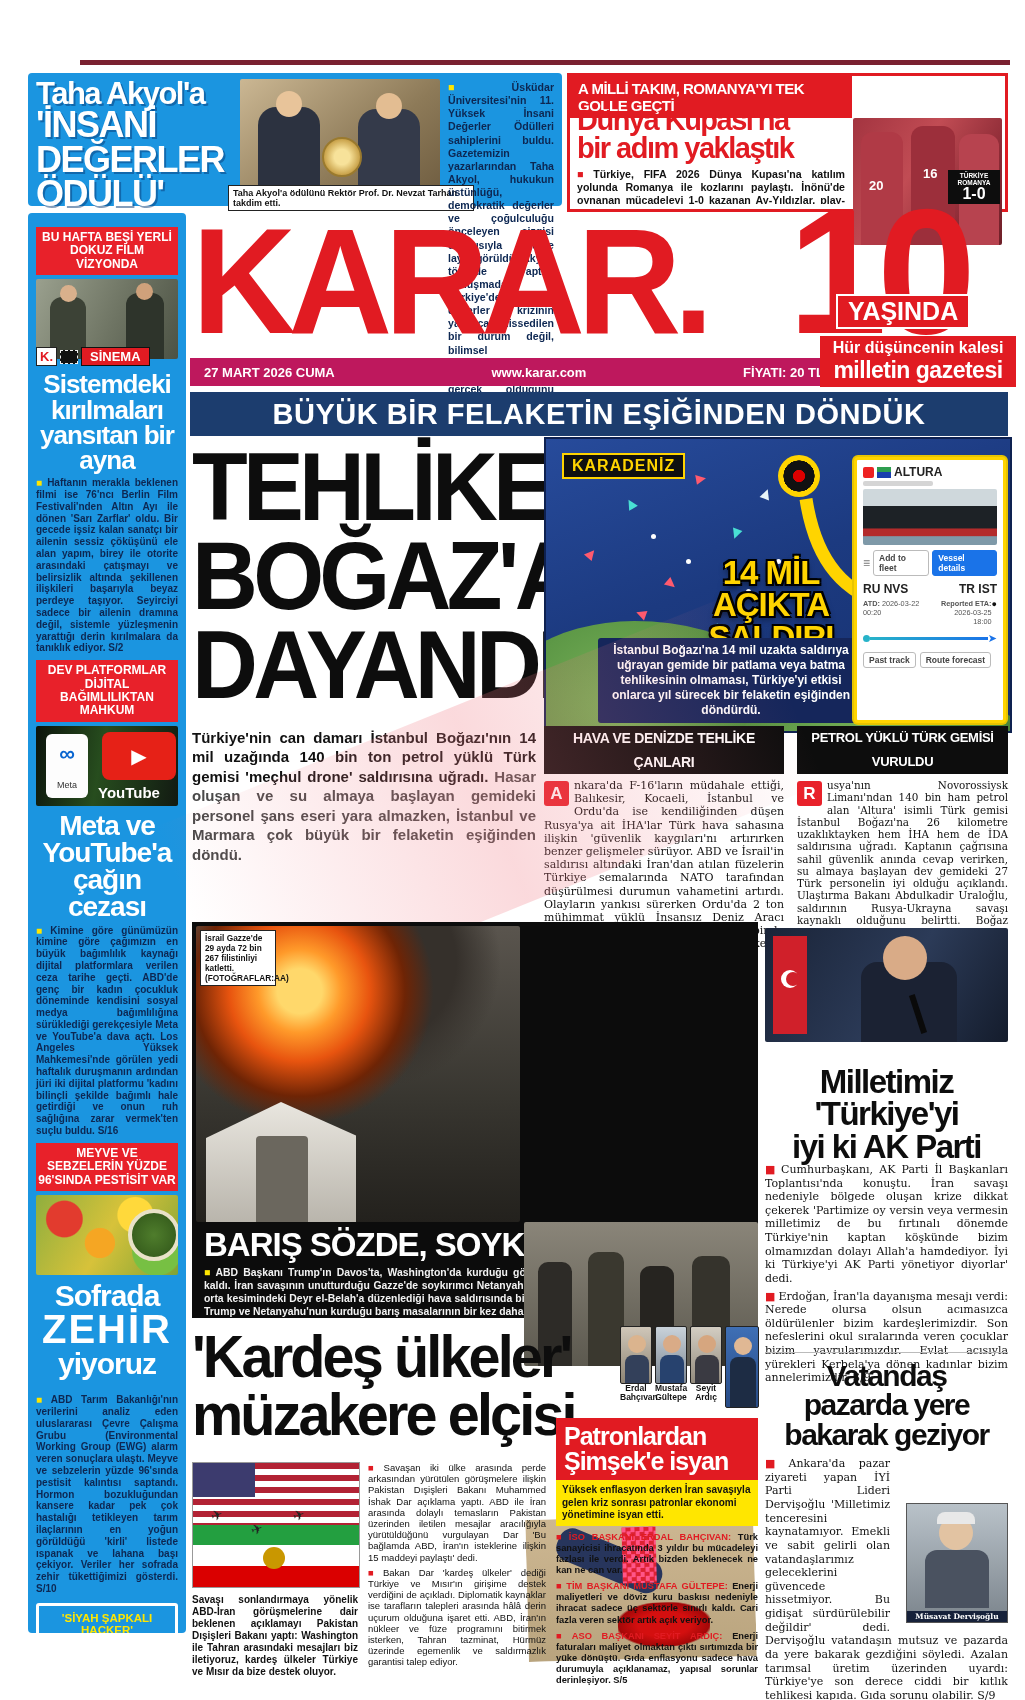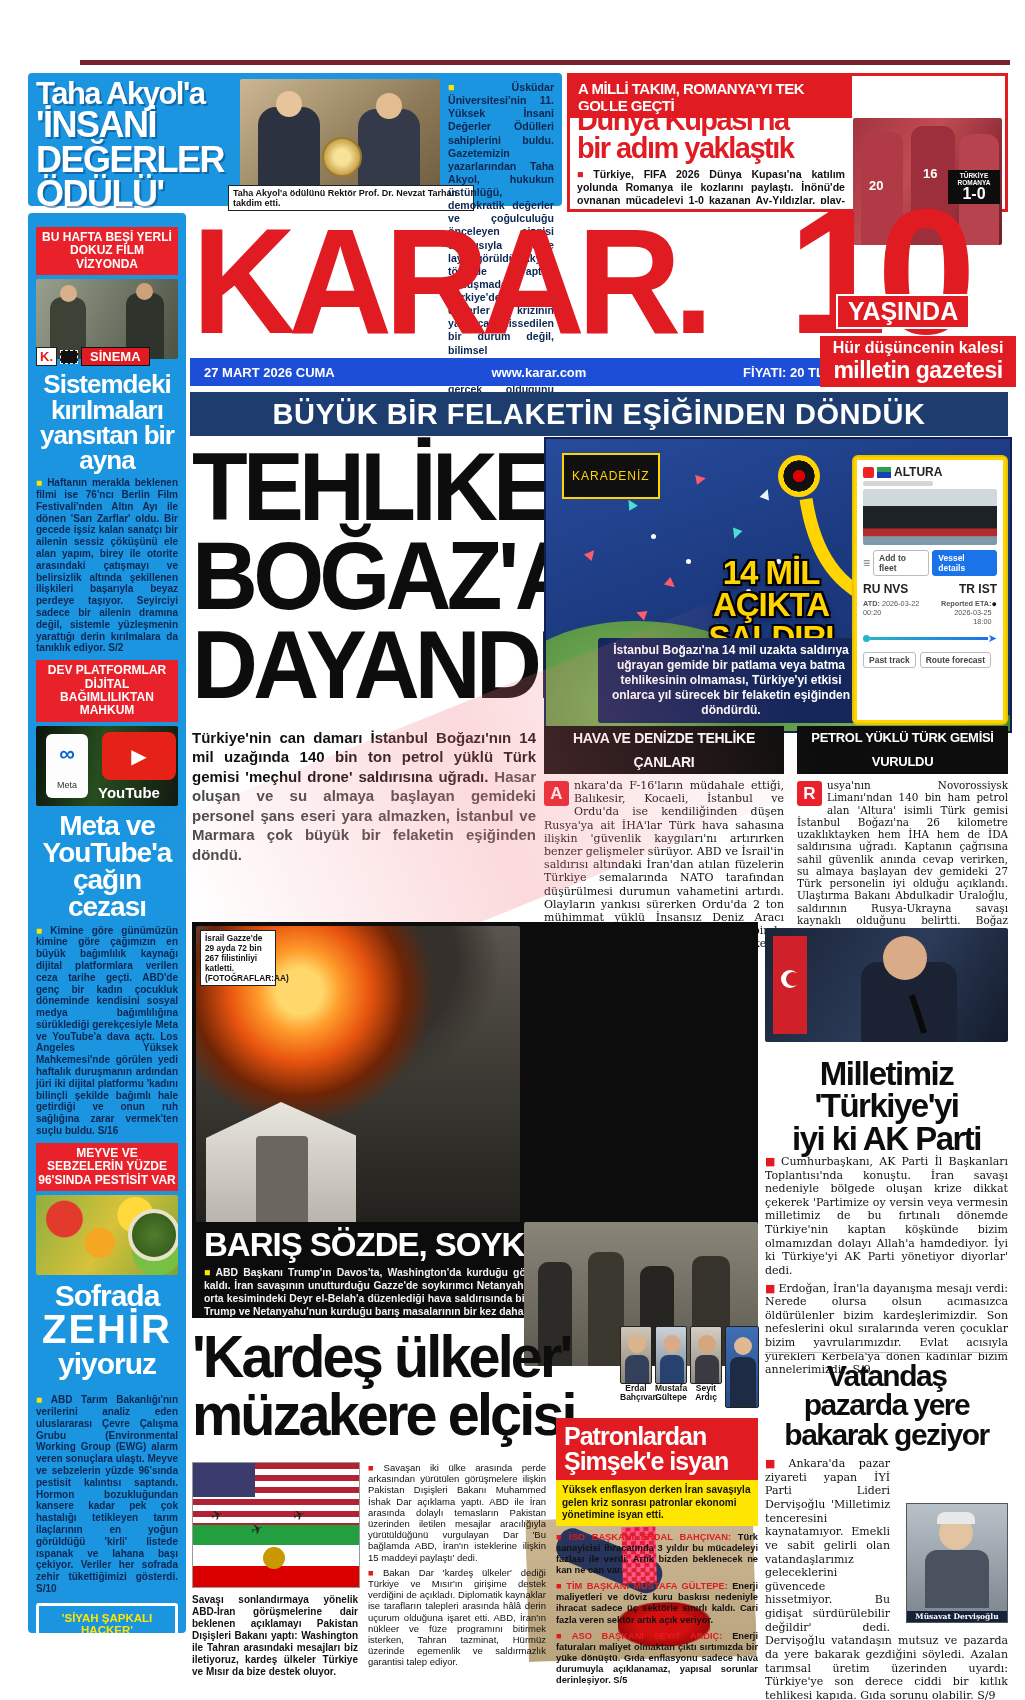--- a/index.html
+++ b/index.html
@@ -20,29 +20,29 @@
   .sidebar{background:#1b95e0;border-radius:4px;padding:8px 8px;box-sizing:border-box;overflow:hidden}
   .redtag{background:#e8212a;color:#fff;font-weight:bold;text-align:center;font-size:12px;line-height:1.12;padding:4px 2px;margin:6px 0 4px}
   .sb-h{color:#fff;font-weight:bold;text-align:center;font-size:26px;line-height:.97;letter-spacing:-1px;margin:6px 0 4px}
   .sb-b{color:#0d2752;font-weight:bold;font-size:10px;line-height:1.18;text-align:justify}
   .ph{position:relative;overflow:hidden;border-radius:2px}
   .bullet-y{color:#ffe600;margin-right:3px}
   .bullet-r{color:#e11b22;margin-right:3px}
   .bullet-w{color:#ffe600;margin-right:3px}
   
   .logo{color:#e11b22;font-weight:bold;letter-spacing:-8px;transform:scaleX(.96);transform-origin:left}
-  .datebar{background:#1d4ed8;color:#fff;display:flex;justify-content:space-between;align-items:center;padding:0 14px;font-weight:bold;font-size:13px}
+  .datebar{background:#be185d;color:#fff;display:flex;justify-content:space-between;align-items:center;padding:0 14px;font-weight:bold;font-size:13px}
   .sloganbox{background:#e11b22;color:#fff;text-align:center;font-weight:bold;padding:3px 4px}
   .banner{background:#1c3d6e;color:#fff;text-align:center;font-weight:bold;font-size:29px;letter-spacing:.5px;line-height:44px}
   .lead-h{font-weight:bold;color:#0d0d0d;font-size:97px;line-height:.92;letter-spacing:-5px;transform:scaleX(.94);transform-origin:left}
   .deck{font-size:15px;font-weight:bold;line-height:1.3;text-align:justify}
   
   .map{background:linear-gradient(160deg,#274b9b 0%,#1c3a80 45%,#16306e 100%);border:2px solid #0e2150;overflow:hidden}
   .land{position:absolute;background:radial-gradient(circle at 40% 40%,#7ab35a,#4e8a3c 60%,#3c6e2e);border-radius:45% 55% 40% 30%}
-  .sealabel{background:#101010;color:#ffd400;font-weight:normal;font-size:12px;padding:14px 8px;border:2px solid #ffd400;letter-spacing:1px}
+  .sealabel{background:#101010;color:#ffd400;font-weight:bold;font-size:16px;padding:2px 8px;border:2px solid #ffd400;letter-spacing:1px}
   .attack{color:#ffd400;font-weight:bold;font-size:33px;line-height:.98;letter-spacing:-1px;text-shadow:-2px -2px 0 #000,2px -2px 0 #000,-2px 2px 0 #000,2px 2px 0 #000,0 4px 6px rgba(0,0,0,.6);text-align:center}
   .mapcap{background:#15265b;color:#fff;font-weight:bold;font-size:12px;line-height:1.25;text-align:center;padding:5px 8px;border-radius:3px}
   .tri{position:absolute;width:0;height:0;border-left:5px solid transparent;border-right:5px solid transparent;border-bottom:10px solid currentColor}
   .dot{position:absolute;width:5px;height:5px;background:#fff;border-radius:50%}
   
   .tracker{background:#fff;border:3px solid #ffd400;border-radius:4px;box-shadow:0 0 0 2px #e8c400;padding:5px 6px;box-sizing:border-box;font-size:9px;color:#333}
   .chip{border:1px solid #bbb;border-radius:3px;padding:2px 5px;font-size:8.5px;font-weight:bold;color:#444;background:#fff}
   .chip-blue{background:#1a73e8;color:#fff;border-color:#1a73e8}
   
   .colbar{background:#0d0d0d;color:#fff;font-weight:bold;text-align:center;font-size:14px;line-height:24px;letter-spacing:-.3px}
@@ -296,21 +296,21 @@
   <section class="abs" style="left:765px;top:928px;width:243px">
     <div class="ph" style="height:114px;background:linear-gradient(120deg,#1a2438,#2c3b58 55%,#141c2c)">
       <div class="abs" style="left:8px;top:8px;width:34px;height:98px;background:#d0202a">
         <div class="abs" style="left:8px;top:34px;width:18px;height:18px;border-radius:50%;background:#fff"></div>
         <div class="abs" style="left:13px;top:36px;width:14px;height:14px;border-radius:50%;background:#d0202a"></div>
       </div>
       <div class="abs" style="left:96px;top:34px;width:96px;height:80px;background:#1b2233;border-radius:16px 16px 0 0"></div>
       <div class="abs" style="left:118px;top:8px;width:44px;height:44px;background:#d9ab87;border-radius:50%"></div>
       <div class="abs" style="left:150px;top:66px;width:6px;height:40px;background:#0a0a0a;transform:rotate(-18deg)"></div>
     </div>
-    <div class="st-h" style="font-size:33px;margin-top:16px">
+    <div class="st-h" style="font-size:33px;margin-top:24px">
       <div>Milletimiz</div>
       <div>'Türkiye'yi</div>
       <div>iyi ki AK Parti</div>
     </div>
     <div class="st-b serif" style="margin-top:0">
       <p style="margin:0 0 4px"><span class="bullet-r">■</span><span>Cumhurbaşkanı, AK Parti İl Başkanları Toplantısı'nda konuştu. İran savaşı nedeniyle bölgede oluşan krize dikkat çekerek 'Partimize oy versin veya vermesin milletimiz de bu fırtınalı dönemde Türkiye'nin kaptan köşkünde bizim olmamızdan dolayı Allah'a hamdediyor. İyi ki Türkiye'yi AK Parti yönetiyor diyorlar' dedi.</span></p>
       <p style="margin:0"><span class="bullet-r">■</span><span>Erdoğan, İran'la dayanışma mesajı verdi: Nerede olursa olsun acımasızca öldürülenler bizim kardeşlerimizdir. Son nefeslerini okul sıralarında veren çocuklar bizim yavrularımızdır. Evlat acısıyla yürekleri Kerbela'ya dönen kadınlar bizim annelerimizdir. S/9</span></p>
     </div>
   </section>
 

